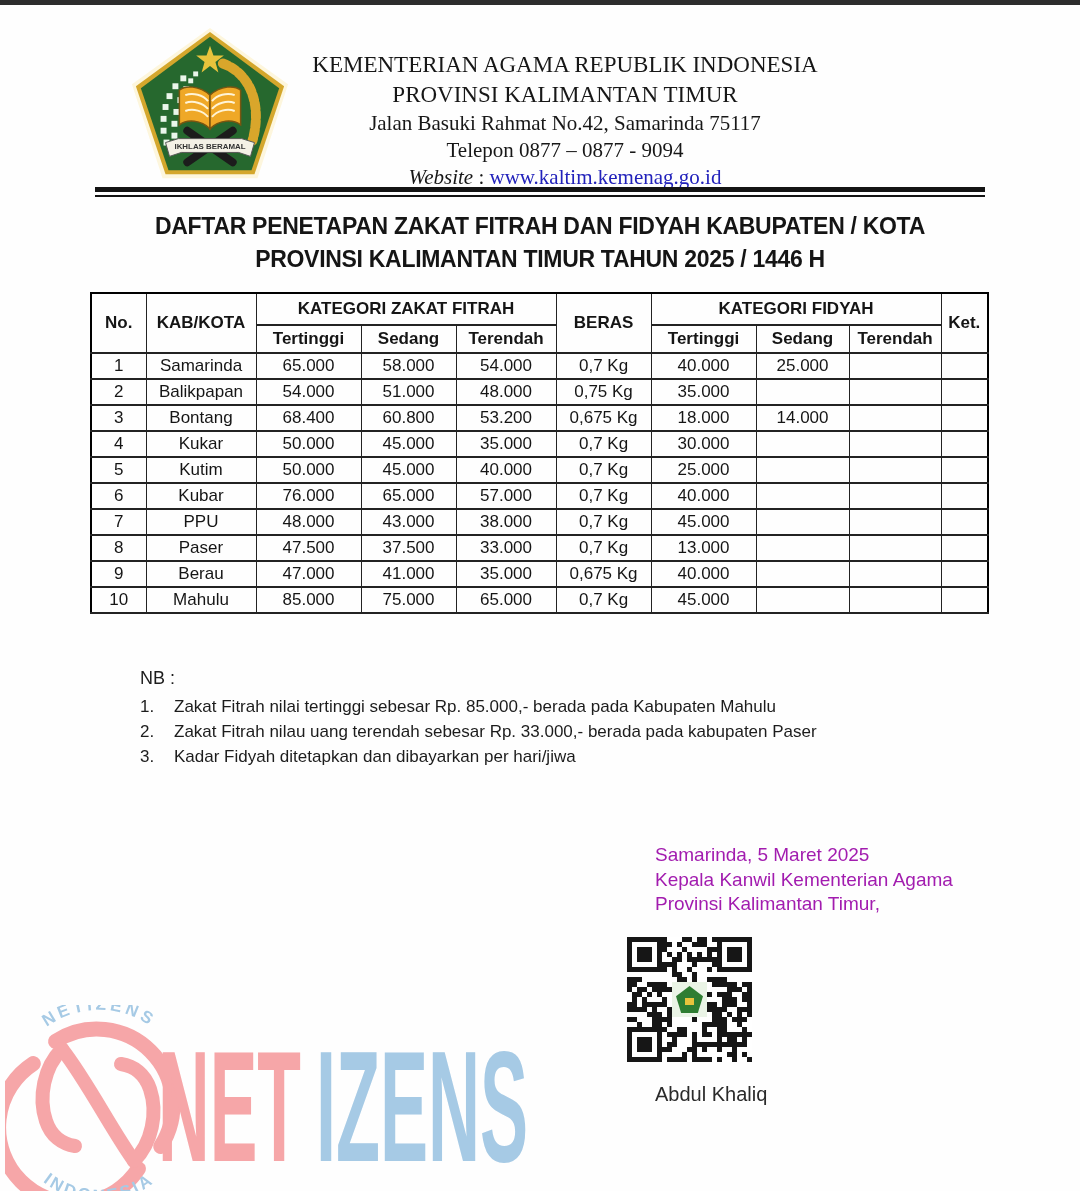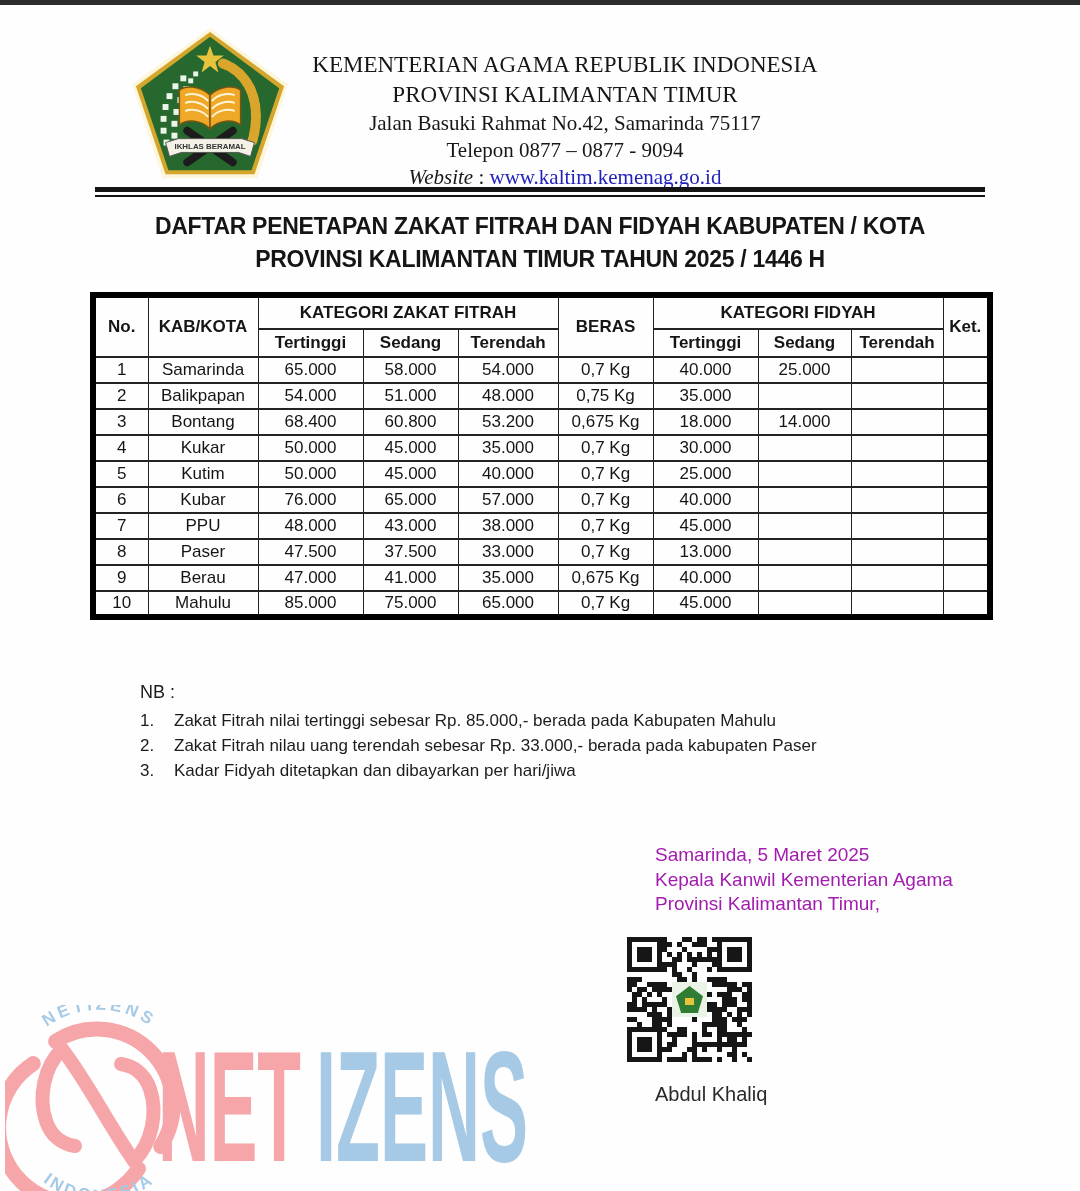--- a/index.html
+++ b/index.html
@@ -20,29 +20,29 @@
 
   
   .doc-title{left:0;top:210px;width:1080px;text-align:center;font-weight:bold;
              font-size:23px;line-height:33px;letter-spacing:-0.3px;color:#151515;}
 
   
   table.main{left:90px;top:292px;border-collapse:collapse;table-layout:fixed;width:897px;
              font-size:17px;color:#151515;}
   table.main th,table.main td{border:1px solid #232323;border-bottom-width:2px;padding:0 3px;
              text-align:center;vertical-align:middle;overflow:hidden;white-space:nowrap;}
-  table.main{border:6px solid #000000;}
+  table.main{border:2px solid #000000;}
   table.main th{font-weight:bold;}
   tr.h1 th{height:30px;}
   tr.h2 th{height:26px;}
   tbody tr{height:26px;}
   td.cell-left{text-align:left;padding-left:9px;}
 
   
-  .nb-block{left:140px;top:680px;width:760px;font-size:17px;line-height:25px;color:#1c1c1c;}
+  .nb-block{left:140px;top:666px;width:760px;font-size:17px;line-height:25px;color:#1c1c1c;}
   .nb-label{font-size:18px;margin-bottom:3px;}
   .nb-item{display:flex;}
   .nb-num{width:34px;flex:0 0 34px;}
 
   
   .sig-block{left:655px;top:843px;width:330px;font-size:19px;line-height:24.5px;color:#a21caf;}
   .sig-name{left:655px;top:1083px;font-size:20px;color:#2a2a2a;}
 
   
   .qr-wrap{left:627px;top:937px;width:125px;height:125px;background:#fff;

